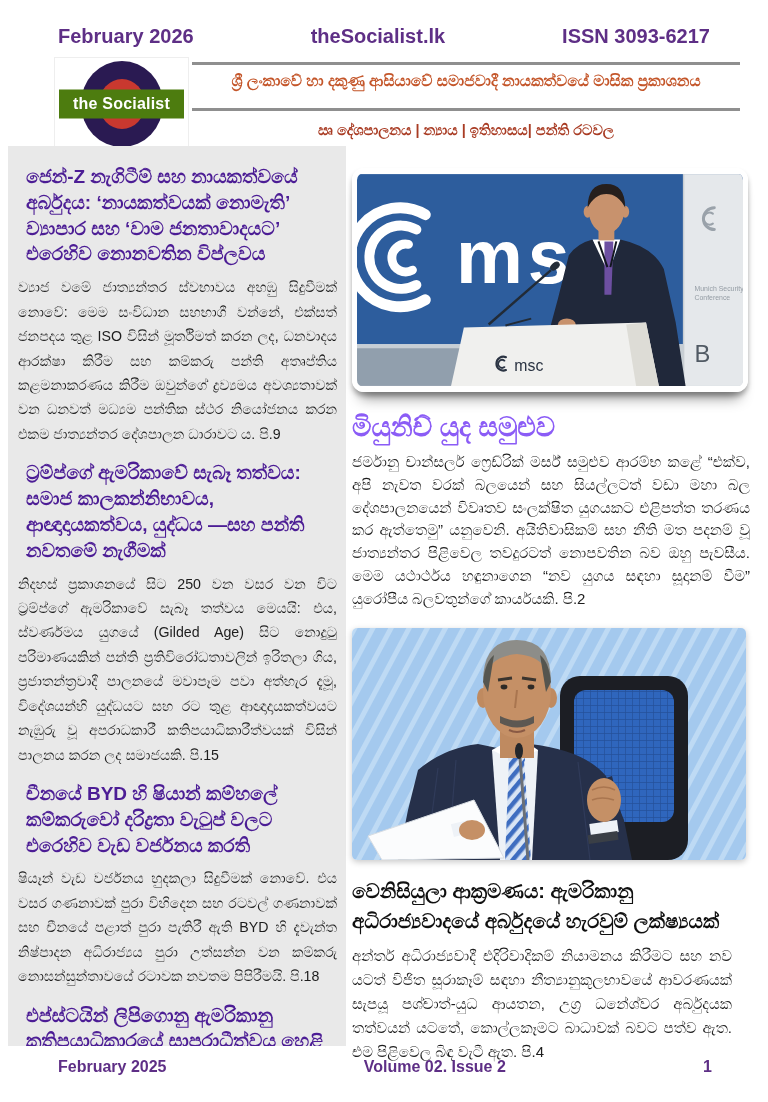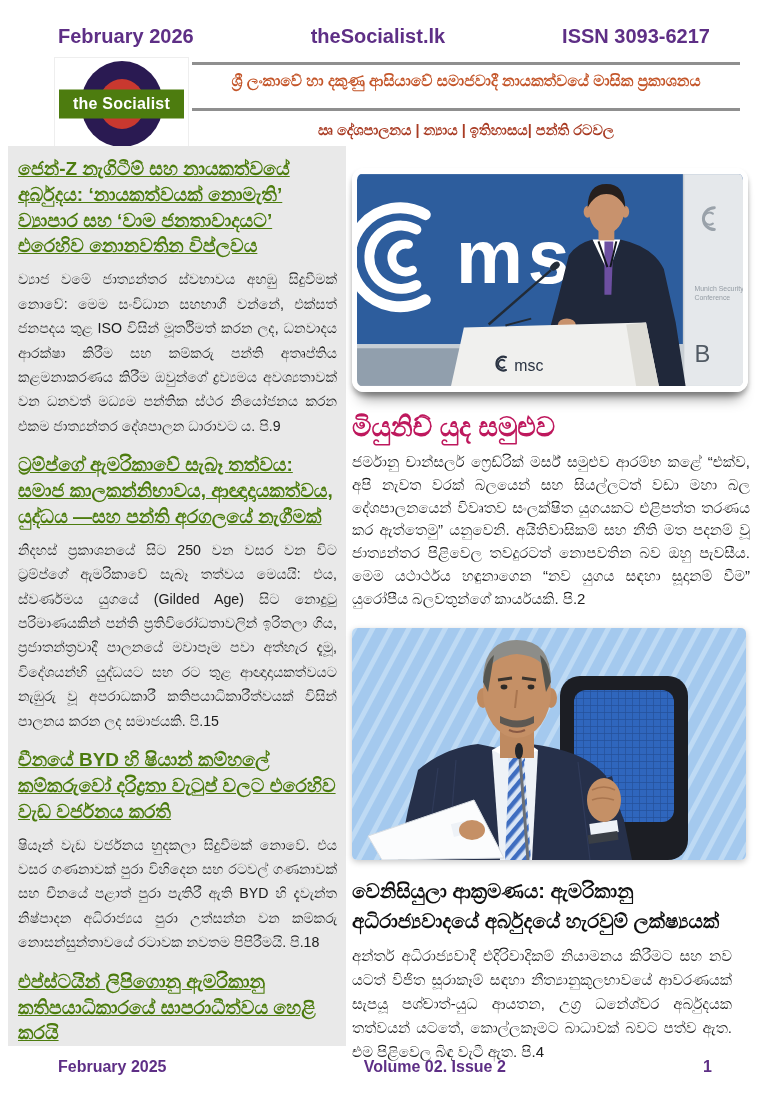--- a/index.html
+++ b/index.html
@@ -20,29 +20,29 @@
         display:flex;align-items:center;justify-content:center;z-index:2;letter-spacing:.2px;}
   .mrule{position:absolute;left:192px;right:28px;height:3px;background:#8f8f8f;}
   .rule-top{top:62px}.rule-bottom{top:108px}
   .tagline{position:absolute;left:192px;right:28px;top:72px;text-align:center;
         color:#c4562a;font-weight:bold;font-size:15.5px;}
   .categories{position:absolute;left:192px;right:28px;top:122px;text-align:center;
         color:#a93c24;font-weight:bold;font-size:14.5px;}
   
   .left-col{position:absolute;left:8px;top:146px;width:338px;height:900px;background:#e9e9e9;
         box-sizing:border-box;padding:10px 9px 0 10px;overflow:hidden;}
-  .left-col h2{margin:0;font-size:19px;line-height:1.36;font-weight:bold;color:#4d7c0f;text-decoration:underline;}
+  .left-col h2{margin:8px;font-size:19px;line-height:1.36;font-weight:bold;color:#4c1d95;}
   .left-col p{margin:8px 0 14px 0;font-size:14.2px;line-height:1.72;text-align:justify;color:#1d1d1d;}
   .left-col .h2-sp{margin-top:14px;}
   
   .right-col{position:absolute;left:352px;top:168px;width:398px;}
   .photo1{width:386px;height:214px;border:5px solid #fff;border-radius:12px;overflow:hidden;
         box-shadow:0 4px 5px rgba(0,0,0,.28),0 14px 14px -8px rgba(0,0,0,.42);}
   .photo1 svg,.photo2 svg{display:block;width:100%;height:100%;}
-  .lead-h{margin:20px 0 5px 0;font-size:27px;font-weight:bold;color:#be185d;}
+  .lead-h{margin:20px 0 5px 0;font-size:27px;font-weight:bold;color:#8b5cf6;}
   .lead-p{margin:8px 0 0 0;font-size:15px;line-height:1.52;text-align:justify;color:#1d1d1d;}
   .photo2{margin-top:17px;width:394px;height:232px;border-radius:5px;overflow:hidden;
         box-shadow:0 2px 6px rgba(0,0,0,.22);}
   .sec-h{margin:16px 0 2px 0;font-size:20px;line-height:1.5;font-weight:bold;color:#101010;}
   .sec-p{margin:8px 18px 0 0;font-size:15px;line-height:1.6;text-align:justify;color:#1d1d1d;}
   
   .footer{position:absolute;top:1058px;left:58px;right:56px;display:flex;
         justify-content:space-between;font-weight:bold;font-size:16px;color:#5e2f86;}
   svg text{font-family:"Liberation Sans","DejaVu Sans",sans-serif;}
 </style>
@@ -62,21 +62,21 @@
     <div class="logo-band">the Socialist</div>
   </div>
   <div class="mrule rule-top"></div>
   <div class="tagline">ශ්‍රී ලංකාවේ හා දකුණු ආසියාවේ සමාජවාදී නායකත්වයේ මාසික ප්‍රකාශනය</div>
   <div class="mrule rule-bottom"></div>
   <div class="categories">ඍ දේශපාලනය | න්‍යාය | ඉතිහාසය| පන්ති රටවල</div>
 
   <div class="left-col">
     <h2>ජෙන්-Z නැගිටීම් සහ නායකත්වයේ අර්බුදය: ‘නායකත්වයක් නොමැති’ ව්‍යාපාර සහ ‘වාම ජනතාවාදයට’ එරෙහිව නොනවතින විප්ලවය</h2>
     <p>ව්‍යාජ වමේ ජාත්‍යන්තර ස්වභාවය අහඹු සිදුවීමක් නොවේ: මෙම සංවිධාන සහභාගී වන්නේ, එක්සත් ජනපදය තුළ ISO විසින් මූර්තිමත් කරන ලද, ධනවාදය ආරක්ෂා කිරීම සහ කම්කරු පන්ති අතෘප්තිය කළමනාකරණය කිරීම ඔවුන්ගේ ද්‍රව්‍යමය අවශ්‍යතාවක් වන ධනවත් මධ්‍යම පන්තික ස්ථර නියෝජනය කරන එකම ජාත්‍යන්තර දේශපාලන ධාරාවට ය. පි.9</p>
-    <h2 class="h2-sp">ට්‍රම්ප්ගේ ඇමරිකාවේ සැබෑ තත්වය: සමාජ කාලකන්නිභාවය, ආඥාදායකත්වය, යුද්ධය —සහ පන්ති අරගලයේ නැගීමක්</h2>
+    <h2 class="h2-sp">ට්‍රම්ප්ගේ ඇමරිකාවේ සැබෑ තත්වය: සමාජ කාලකන්නිභාවය, ආඥාදායකත්වය, යුද්ධය —සහ පන්ති නවතමේ නැගීමක්</h2>
     <p>නිදහස් ප්‍රකාශනයේ සිට 250 වන වසර වන විට ට්‍රම්ප්ගේ ඇමරිකාවේ සැබෑ තත්වය මෙයයි: එය, ස්වර්ණමය යුගයේ (Gilded Age) සිට නොදුටු පරිමාණයකින් පන්ති ප්‍රතිවිරෝධතාවලින් ඉරිතලා ගිය, ප්‍රජාතන්ත්‍රවාදී පාලනයේ මවාපෑම පවා අත්හැර දැමූ, විදේශයන්හි යුද්ධයට සහ රට තුළ ආඥාදායකත්වයට නැඹුරු වූ අපරාධකාරී කතිපයාධිකාරීත්වයක් විසින් පාලනය කරන ලද සමාජයකි. පි.15</p>
     <h2 class="h2-sp">චීනයේ BYD හි ෂියාන් කම්හලේ කම්කරුවෝ දරිද්‍රතා වැටුප් වලට එරෙහිව වැඩ වර්ජනය කරති</h2>
     <p>ෂියෑන් වැඩ වර්ජනය හුදකලා සිදුවීමක් නොවේ. එය වසර ගණනාවක් පුරා විහිදෙන සහ රටවල් ගණනාවක් සහ චීනයේ පළාත් පුරා පැතිරී ඇති BYD හි දැවැන්ත නිෂ්පාදන අධිරාජ්‍යය පුරා උත්සන්න වන කම්කරු නොසන්සුන්තාවයේ රටාවක නවතම පිපිරීමයි. පි.18</p>
     <h2 class="h2-sp">එප්ස්ටයින් ලිපිගොනු ඇමරිකානු කතිපයාධිකාරයේ සාපරාධීත්වය හෙළි කරයි</h2>
 
   </div>
 
   <div class="right-col">
 
     <div class="photo1">

